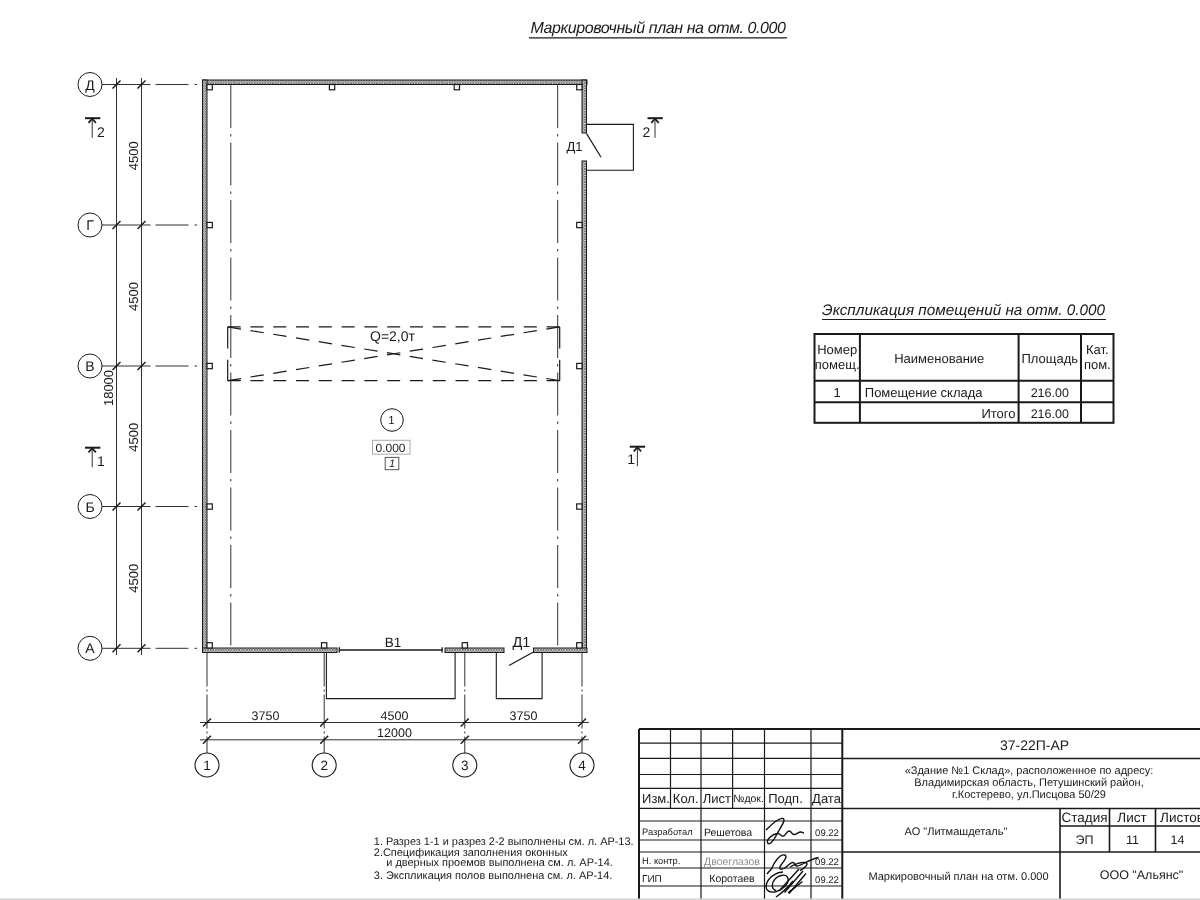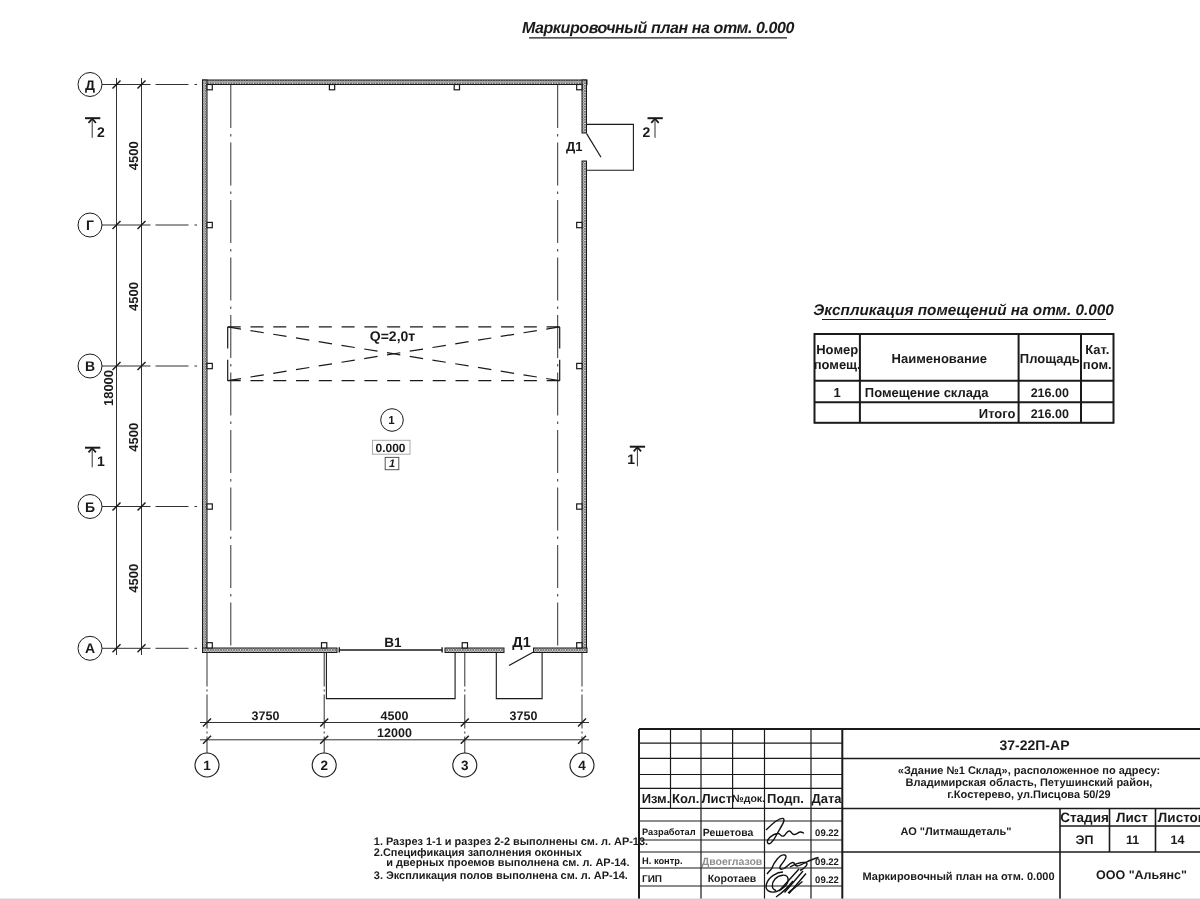--- a/index.html
+++ b/index.html
@@ -1,17 +1,17 @@
 <!DOCTYPE html>
 <html><head>
 <meta charset="utf-8">
 <style>
 html,body{margin:0;padding:0;background:#fff;}
 *{font-family:"Liberation Sans", sans-serif;text-rendering:geometricPrecision;}
-.page{position:relative;width:1200px;height:900px;background:#fff;overflow:hidden;transform:translateZ(0);will-change:transform;font-weight:bold;}
+.page{position:relative;width:1200px;height:900px;background:#fff;overflow:hidden;transform:translateZ(0);will-change:transform;}
 text{fill:#1a1a1a;}
 </style>
 </head>
 <body>
 <div class="page">
 <svg width="1200" height="900" viewBox="0 0 1200 900" xmlns="http://www.w3.org/2000/svg">
 <defs>
 <pattern id="wh" width="2.6" height="2.6" patternUnits="userSpaceOnUse">
 <rect width="2.6" height="2.6" fill="#ddd"></rect>
 <path d="M0 0L2.6 2.6M0 2.6L2.6 0" stroke="#5f5f5f" stroke-width="0.75"></path>

